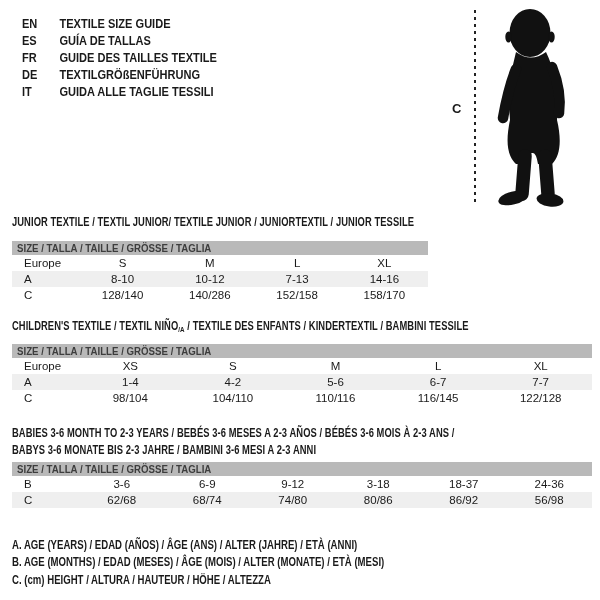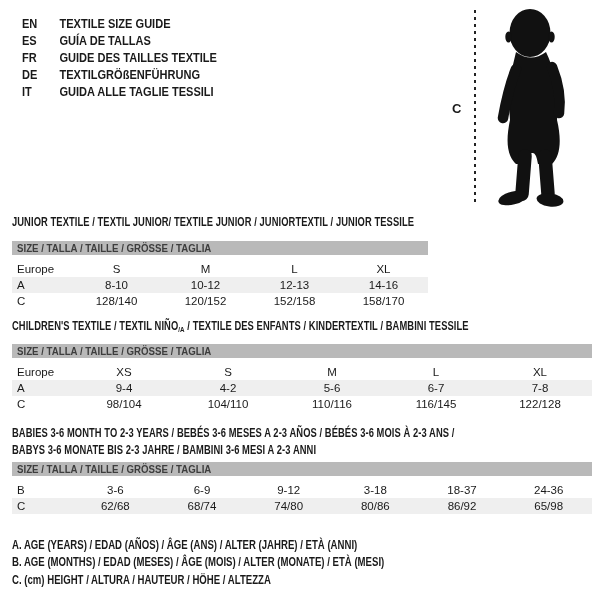--- a/index.html
+++ b/index.html
@@ -18,26 +18,26 @@
     background:repeating-linear-gradient(to bottom,#222 0 3px,transparent 3px 7px); }
   .cmark { position:absolute; left:452px; top:101px; font-weight:bold; font-size:13px; }
   .baby { position:absolute; left:483px; top:6px; width:100px; height:202px; }
   
   .sec-title { position:absolute; font-weight:bold; font-size:12px; line-height:14px;
     white-space:nowrap; transform:scaleX(0.78); transform-origin:left top; letter-spacing:0.1px; }
   .sec-title .subm { font-size:8px; vertical-align:-2px; }
   
   .tbl { position:absolute; font-size:11.5px; }
   .tbar { height:14px; background:#b9b9b9; display:flex; align-items:center;
-    padding-left:5px; margin-bottom:6px; }
+    padding-left:5px; margin-bottom:0; }
   .tbar span { display:inline-block; font-weight:bold; font-size:11px; color:#3d3d3d;
     transform:scaleX(0.88); transform-origin:left center; white-space:nowrap; }
   .trow { display:flex; height:16px; align-items:center; }
   .trow.alt { background:#efefef; }
-  .hc { flex:0 0 60px; padding-left:5px; text-align:left; }
+  .hc { flex:0 0 60px; padding-left:5px; text-align:left;margin-left:7px; }
   .dc { flex:1; text-align:center; }
   
   .foot { position:absolute; left:12px; top:537px; transform:scaleX(0.8); transform-origin:left top; }
   .foot-line { font-weight:bold; font-size:12px; line-height:17.3px; white-space:nowrap; }
 </style>
 </head>
 <body>
 
 <div class="canvas">
 
@@ -90,52 +90,52 @@
       <span class="hc">Europe</span>
       <span class="dc">S</span>
       <span class="dc">M</span>
       <span class="dc">L</span>
       <span class="dc">XL</span>
     </div>
     <div class="trow alt">
       <span class="hc">A</span>
       <span class="dc">8-10</span>
       <span class="dc">10-12</span>
-      <span class="dc">12-13</span>
+      <span class="dc">7-13</span>
       <span class="dc">14-16</span>
     </div>
     <div class="trow">
       <span class="hc">C</span>
       <span class="dc">128/140</span>
-      <span class="dc">120/152</span>
+      <span class="dc">140/286</span>
       <span class="dc">152/158</span>
       <span class="dc">158/170</span>
     </div>
   </div>
 
   <div class="sec-title" style="left:12px; top:319px;"><span>CHILDREN'S TEXTILE / TEXTIL NIÑO</span><span class="subm">/A</span><span> / TEXTILE DES ENFANTS / KINDERTEXTIL / BAMBINI TESSILE</span></div>
   <div class="tbl" style="left:12px; top:344px; width:580px;">
     <div class="tbar">
       <span>SIZE / TALLA / TAILLE / GRÖSSE / TAGLIA</span>
     </div>
     <div class="trow">
       <span class="hc">Europe</span>
       <span class="dc">XS</span>
       <span class="dc">S</span>
       <span class="dc">M</span>
       <span class="dc">L</span>
       <span class="dc">XL</span>
     </div>
     <div class="trow alt">
       <span class="hc">A</span>
-      <span class="dc">9-4</span>
+      <span class="dc">1-4</span>
       <span class="dc">4-2</span>
       <span class="dc">5-6</span>
       <span class="dc">6-7</span>
-      <span class="dc">7-8</span>
+      <span class="dc">7-7</span>
     </div>
     <div class="trow">
       <span class="hc">C</span>
       <span class="dc">98/104</span>
       <span class="dc">104/110</span>
       <span class="dc">110/116</span>
       <span class="dc">116/145</span>
       <span class="dc">122/128</span>
     </div>
   </div>
@@ -157,21 +157,21 @@
       <span class="dc">18-37</span>
       <span class="dc">24-36</span>
     </div>
     <div class="trow alt">
       <span class="hc">C</span>
       <span class="dc">62/68</span>
       <span class="dc">68/74</span>
       <span class="dc">74/80</span>
       <span class="dc">80/86</span>
       <span class="dc">86/92</span>
-      <span class="dc">65/98</span>
+      <span class="dc">56/98</span>
     </div>
   </div>
 
   <div class="foot">
     <div class="foot-line">A. AGE (YEARS) / EDAD (AÑOS) / ÂGE (ANS) / ALTER (JAHRE) / ETÀ (ANNI)</div>
     <div class="foot-line">B. AGE (MONTHS) / EDAD (MESES) / ÂGE (MOIS) / ALTER (MONATE) / ETÀ (MESI)</div>
     <div class="foot-line">C. (cm) HEIGHT / ALTURA / HAUTEUR / HÖHE / ALTEZZA</div>
   </div>
 
 </div>

